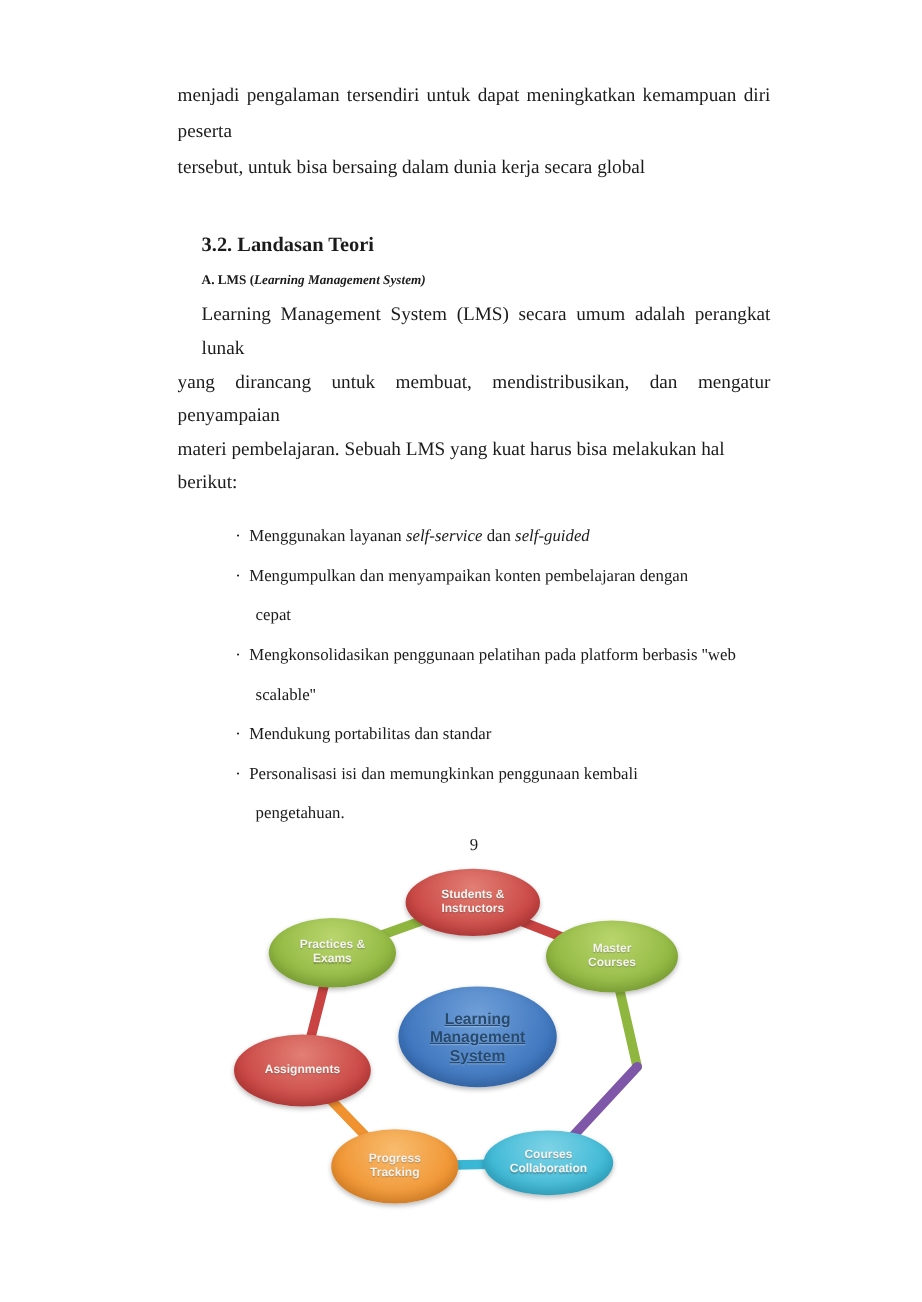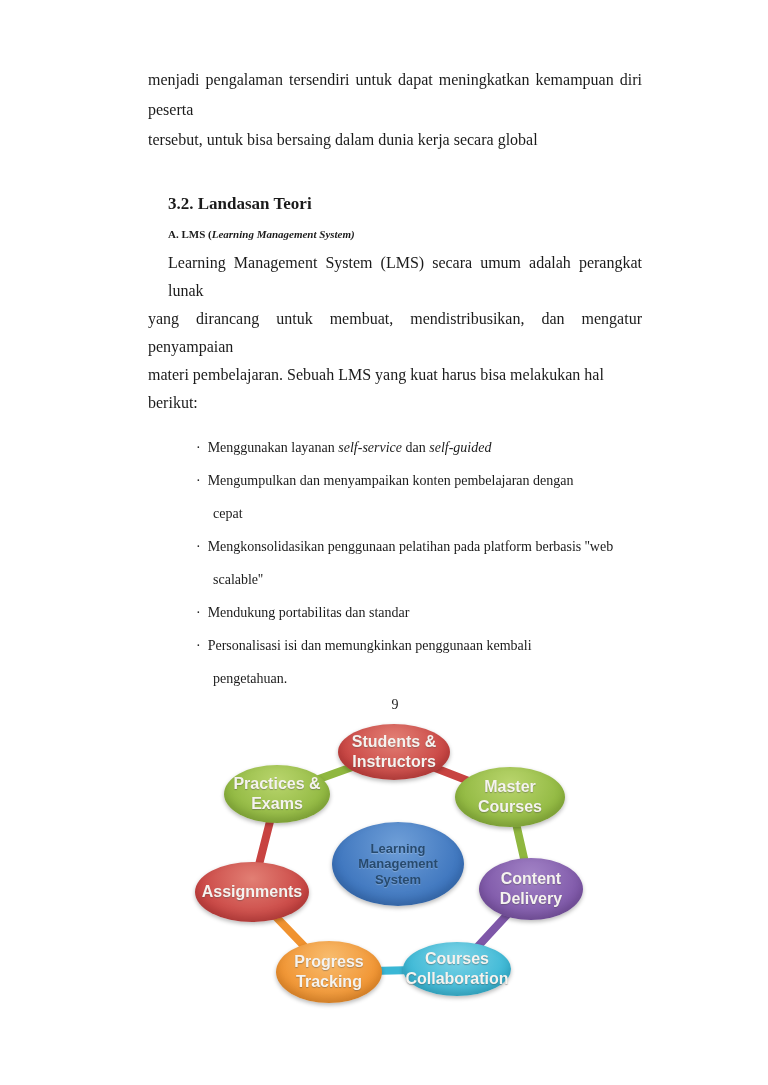--- a/index.html
+++ b/index.html
@@ -32,21 +32,21 @@
 
   
   .figure { position:absolute; left:185px; top:712px; width:410px; height:300px; }
   .connectors { position:absolute; left:0; top:0; width:410px; height:300px; }
   .node {
     position:absolute; border-radius:50%;
     display:flex; align-items:center; justify-content:center; text-align:center;
     box-shadow:0 2px 4px rgba(0,0,0,0.28), inset 0 -5px 10px rgba(0,0,0,0.15);
   }
   .nlabel {
-    font-family:"Liberation Sans", sans-serif; font-weight:bold; font-size:16px;
+    font-family:"Liberation Sans", sans-serif; font-weight:bold; font-size:10px;
     line-height:1.25; white-space:pre-line;
     text-shadow:0 1px 1px rgba(70,70,70,0.4);
   }
   #n-center .nlabel { font-size:13px; line-height:1.2; text-shadow:0 1px 1px rgba(255,255,255,0.25); }
 
   #n-students    { left:153px; top:12px;  width:112px; height:56px; }
   #n-master      { left:270px; top:55px;  width:110px; height:60px; }
   #n-content     { left:294px; top:146px; width:104px; height:62px; }
   #n-courses     { left:218px; top:230px; width:108px; height:54px; }
   #n-progress    { left:91px;  top:229px; width:106px; height:62px; }
@@ -128,37 +128,33 @@
     </svg>
 
   <div class="node" id="n-students" style="background: radial-gradient(at 50% 28%, rgb(226, 127, 116) 0%, rgb(200, 67, 65) 72%);">
     <span class="nlabel" style="color: rgb(245, 243, 239);">Students &amp;
 Instructors</span>
   </div>
   <div class="node" id="n-master" style="background: radial-gradient(at 50% 28%, rgb(185, 213, 109) 0%, rgb(143, 183, 63) 72%);">
     <span class="nlabel" style="color: rgb(245, 243, 239); text-align: center;">Master
 Courses</span>
   </div>
-  <div class="node" id="n-content" style="background: radial-gradient(at 50% 28%, rgb(162, 131, 198) 0%, rgb(126, 87, 168) 72%);">
-    <span class="nlabel" style="color: rgb(245, 243, 239);">Content
-Delivery</span>
-  </div>
   <div class="node" id="n-courses" style="background: radial-gradient(at 50% 28%, rgb(125, 211, 230) 0%, rgb(58, 183, 213) 72%);">
     <span class="nlabel" style="color: rgb(245, 243, 239);">Courses
 Collaboration</span>
   </div>
   <div class="node" id="n-progress" style="background: radial-gradient(at 50% 28%, rgb(248, 188, 110) 0%, rgb(240, 146, 47) 72%);">
     <span class="nlabel" style="color: rgb(245, 243, 239);">Progress
 Tracking</span>
   </div>
   <div class="node" id="n-assignments" style="background: radial-gradient(at 50% 28%, rgb(226, 127, 116) 0%, rgb(200, 67, 65) 72%);">
     <span class="nlabel" style="color: rgb(245, 243, 239);">Assignments</span>
   </div>
   <div class="node" id="n-practices" style="background: radial-gradient(at 50% 28%, rgb(185, 213, 109) 0%, rgb(143, 183, 63) 72%);">
     <span class="nlabel" style="color: rgb(245, 243, 239);">Practices &amp;
 Exams</span>
   </div>
   <div class="node" id="n-center" style="background: radial-gradient(at 50% 28%, rgb(111, 159, 216) 0%, rgb(60, 116, 189) 72%);">
-    <span class="nlabel" style="color: rgb(39, 74, 110);">Learning
+    <span class="nlabel" style="color: rgb(39, 74, 110); text-decoration: underline;">Learning
 Management
 System</span>
   </div>
 </div>
 
 </body></html>

